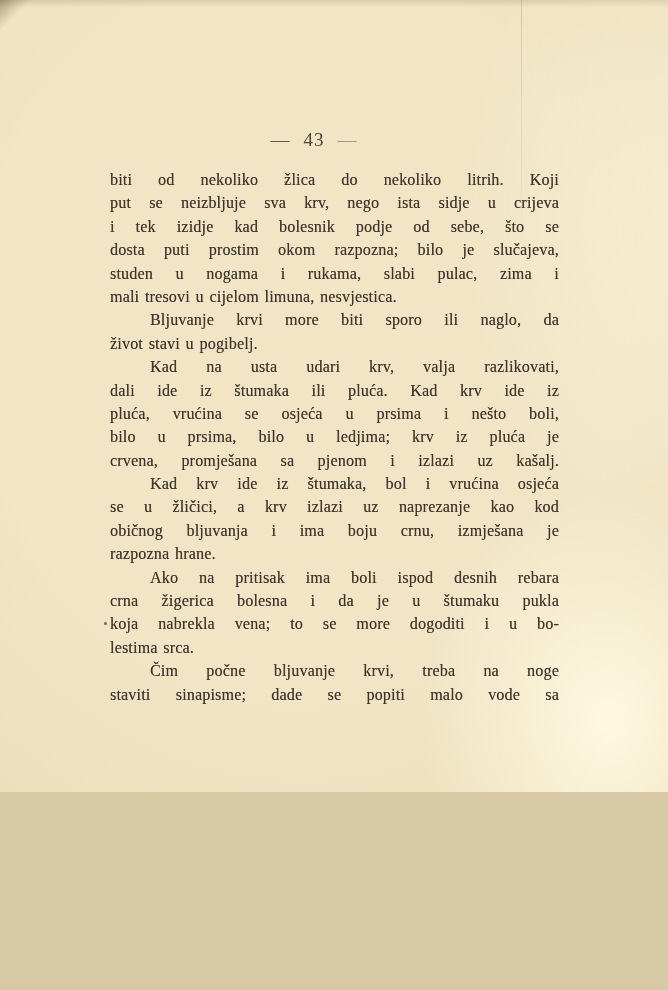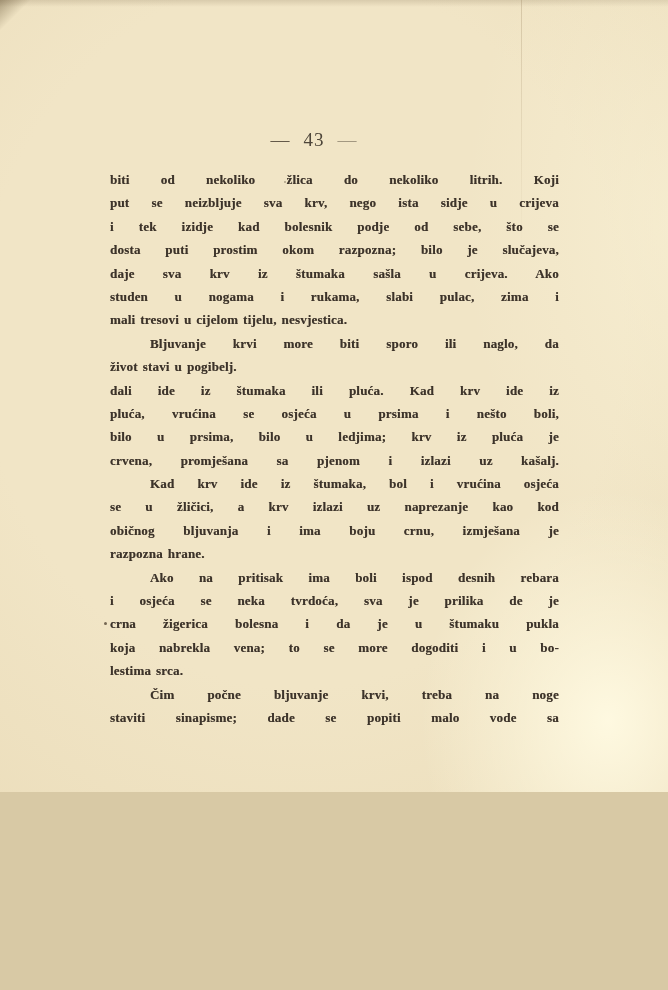--- a/index.html
+++ b/index.html
@@ -29,30 +29,29 @@
     text-align: center; font-size: 19px; letter-spacing: 1px;
     color: #4e463a;
   }
   .page-header .dash { padding: 0 13px; color: #5d5343; }
   .page-header .dash.right { opacity: 0.55; letter-spacing: -2px; }
 
   .text-block {
     position: absolute; left: 110px; top: 168px; width: 449px;
   }
   .line {
-    font-size: 13px;
+    font-size: 16px;
     line-height: 23.4px;
     height: 23.4px;
     letter-spacing: 0.2px;
     word-spacing: 1.5px;
     text-align: justify;
     text-align-last: justify;
     white-space: normal;
     text-shadow: 0.2px 0.2px 0.6px rgba(62,50,38,0.55);
-    font-weight: bold;
   }
   .line.short { text-align-last: left; }
   .line.indent { text-indent: 40px; }
 
   .speck {
     position: absolute; border-radius: 50%;
     background: rgba(74,60,44,0.75);
   }
   .speck.s1 { left: 104px; top: 622px; width: 3px; height: 3px; }
   .speck.s2 { left: 284px; top: 181px; width: 2px; height: 2px; opacity: 0.55; }
@@ -68,47 +67,46 @@
     <span class="dash left">—</span><span>43</span><span class="dash right">—</span>
   </div>
 
   <div class="text-block">
 
     <div class="paragraph">
       <div class="line">biti od nekoliko žlica do nekoliko litrih. Koji</div>
       <div class="line">put se neizbljuje sva krv, nego ista sidje u crijeva</div>
       <div class="line">i tek izidje kad bolesnik podje od sebe, što se</div>
       <div class="line">dosta puti prostim okom razpozna; bilo je slučajeva,</div>
-      <div class="line">daje sva krv iz štumaka sašla u crijeva. Ako</div>
       <div class="line">studen u nogama i rukama, slabi pulac, zima i</div>
-      <div class="line short">mali tresovi u cijelom tijelu, nesvjestica.</div>
+      <div class="line short">mali tresovi u cijelom limuna, nesvjestica.</div>
     </div>
 
     <div class="paragraph">
       <div class="line indent">Bljuvanje krvi more biti sporo ili naglo, da</div>
       <div class="line short">život stavi u pogibelj.</div>
     </div>
 
     <div class="paragraph">
+      <div class="line indent">Kad na usta udari krv, valja razlikovati,</div>
       <div class="line">dali ide iz štumaka ili pluća. Kad krv ide iz</div>
       <div class="line">pluća, vrućina se osjeća u prsima i nešto boli,</div>
       <div class="line">bilo u prsima, bilo u ledjima; krv iz pluća je</div>
       <div class="line">crvena, promješana sa pjenom i izlazi uz kašalj.</div>
     </div>
 
     <div class="paragraph">
       <div class="line indent">Kad krv ide iz štumaka, bol i vrućina osjeća</div>
       <div class="line">se u žličici, a krv izlazi uz naprezanje kao kod</div>
       <div class="line">običnog bljuvanja i ima boju crnu, izmješana je</div>
       <div class="line short">razpozna hrane.</div>
     </div>
 
     <div class="paragraph">
       <div class="line indent">Ako na pritisak ima boli ispod desnih rebara</div>
-      <div class="line">i osjeća se neka tvrdoća, sva je prilika de je</div>
       <div class="line">crna žigerica bolesna i da je u štumaku pukla</div>
       <div class="line">koja nabrekla vena; to se more dogoditi i u bo-</div>
       <div class="line short">lestima srca.</div>
     </div>
 
     <div class="paragraph">
       <div class="line indent">Čim počne bljuvanje krvi, treba na noge</div>
       <div class="line">staviti sinapisme; dade se popiti malo vode sa</div>
     </div>
 

